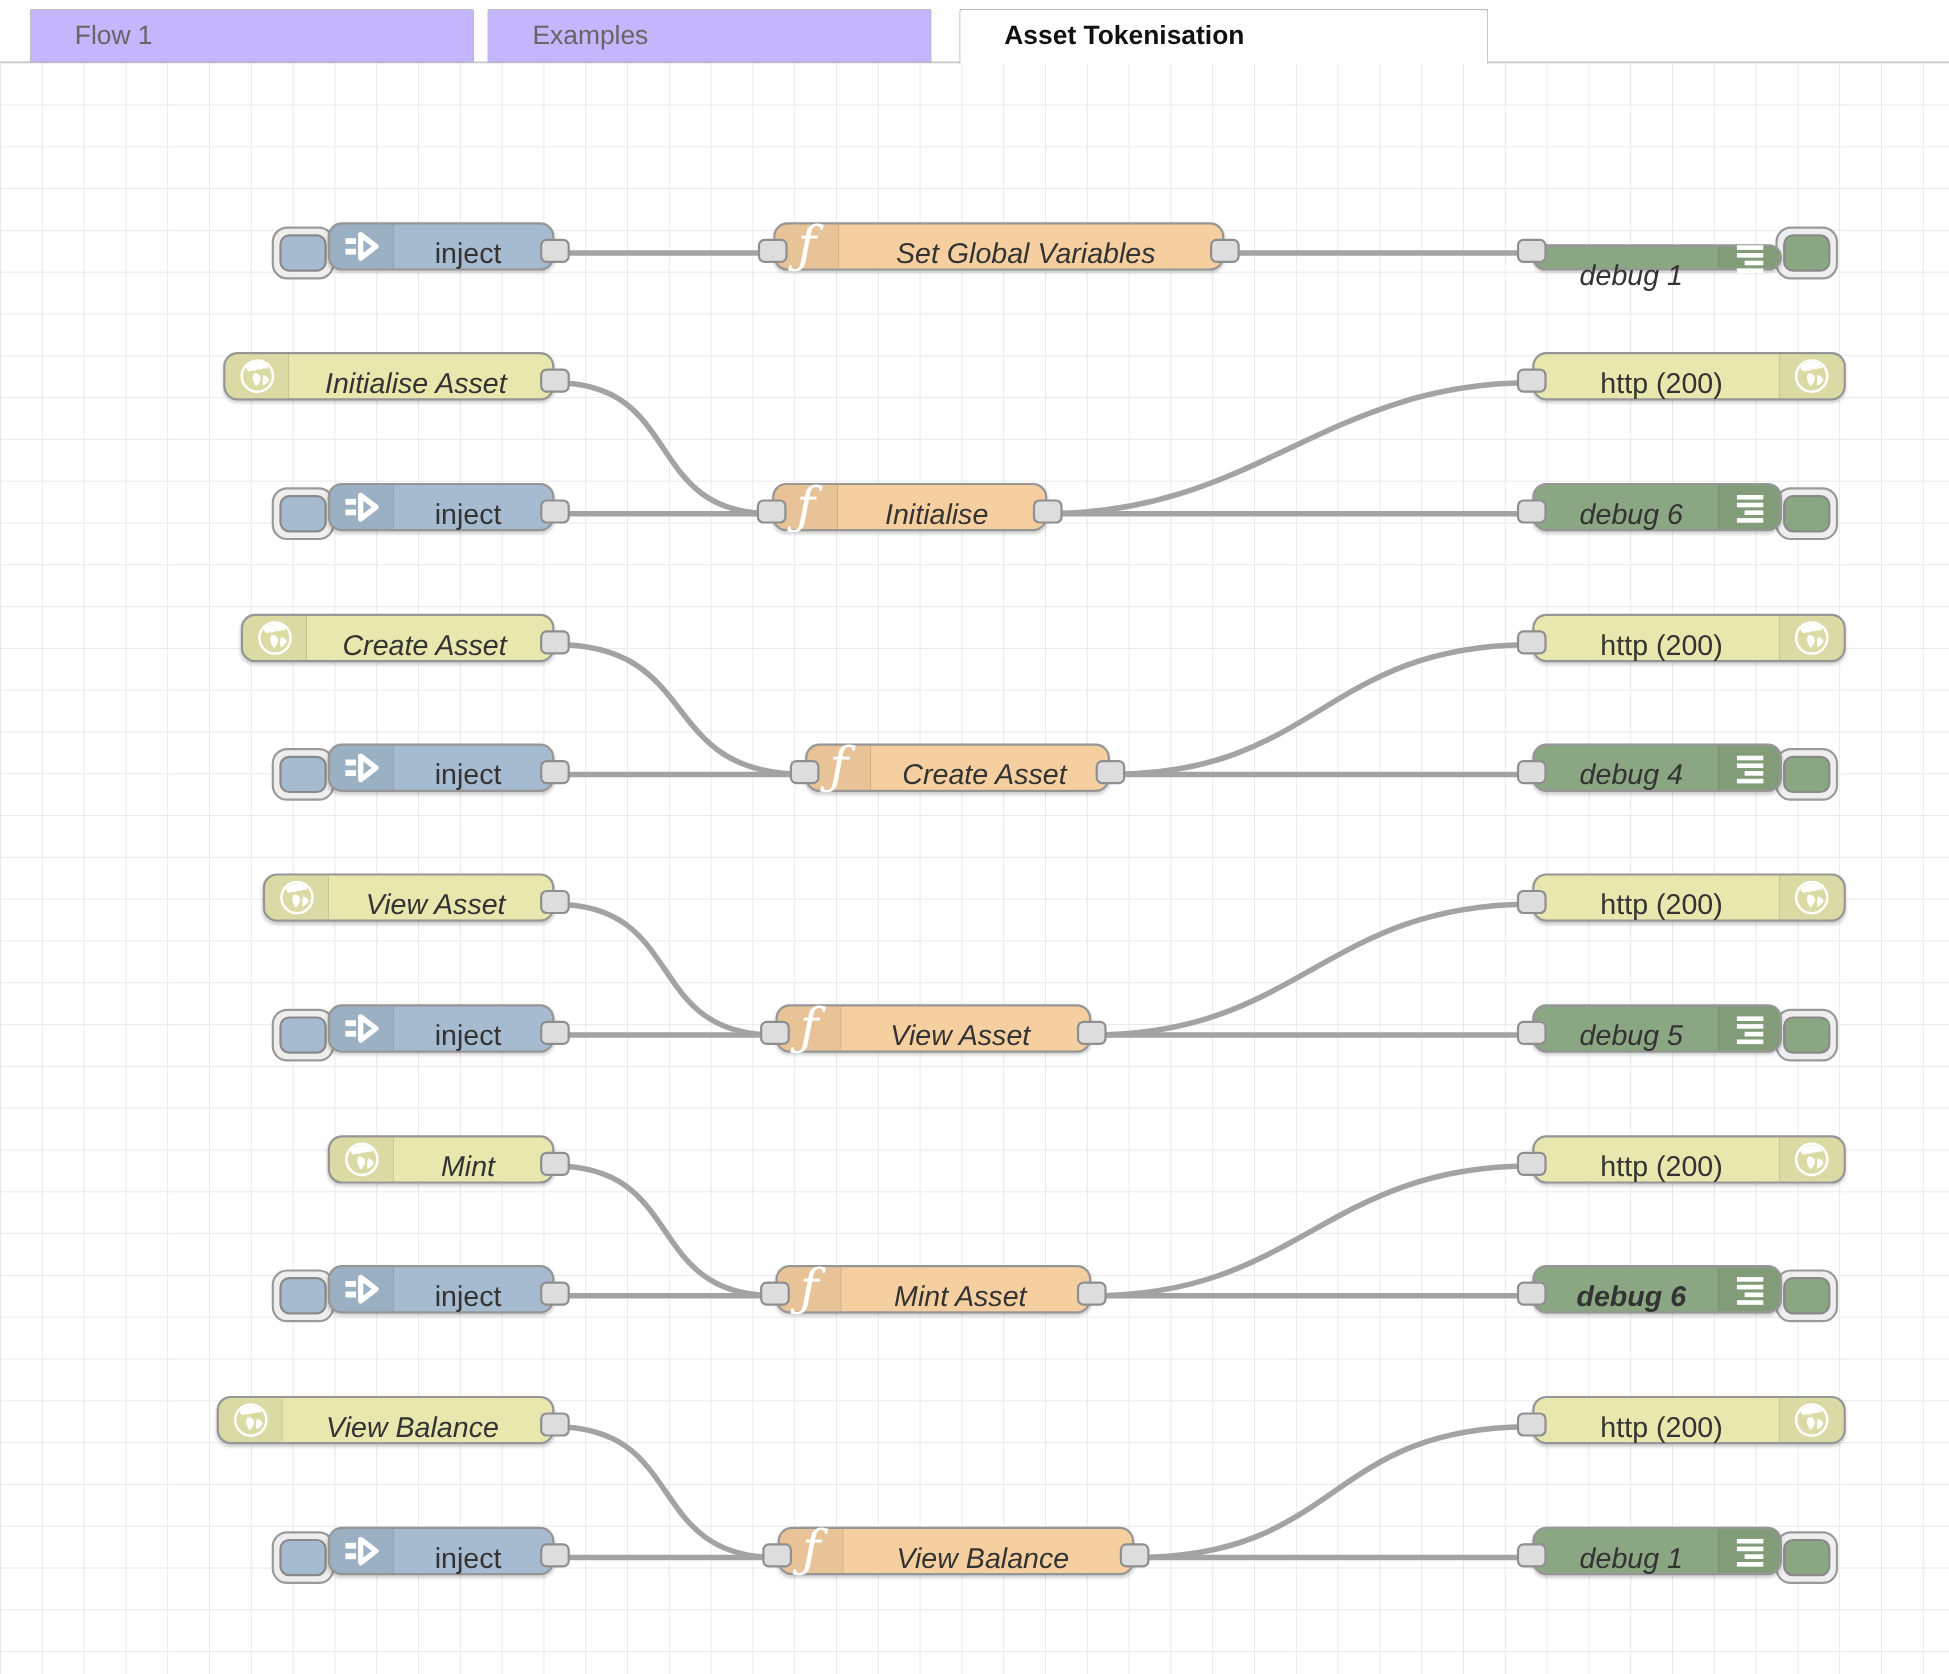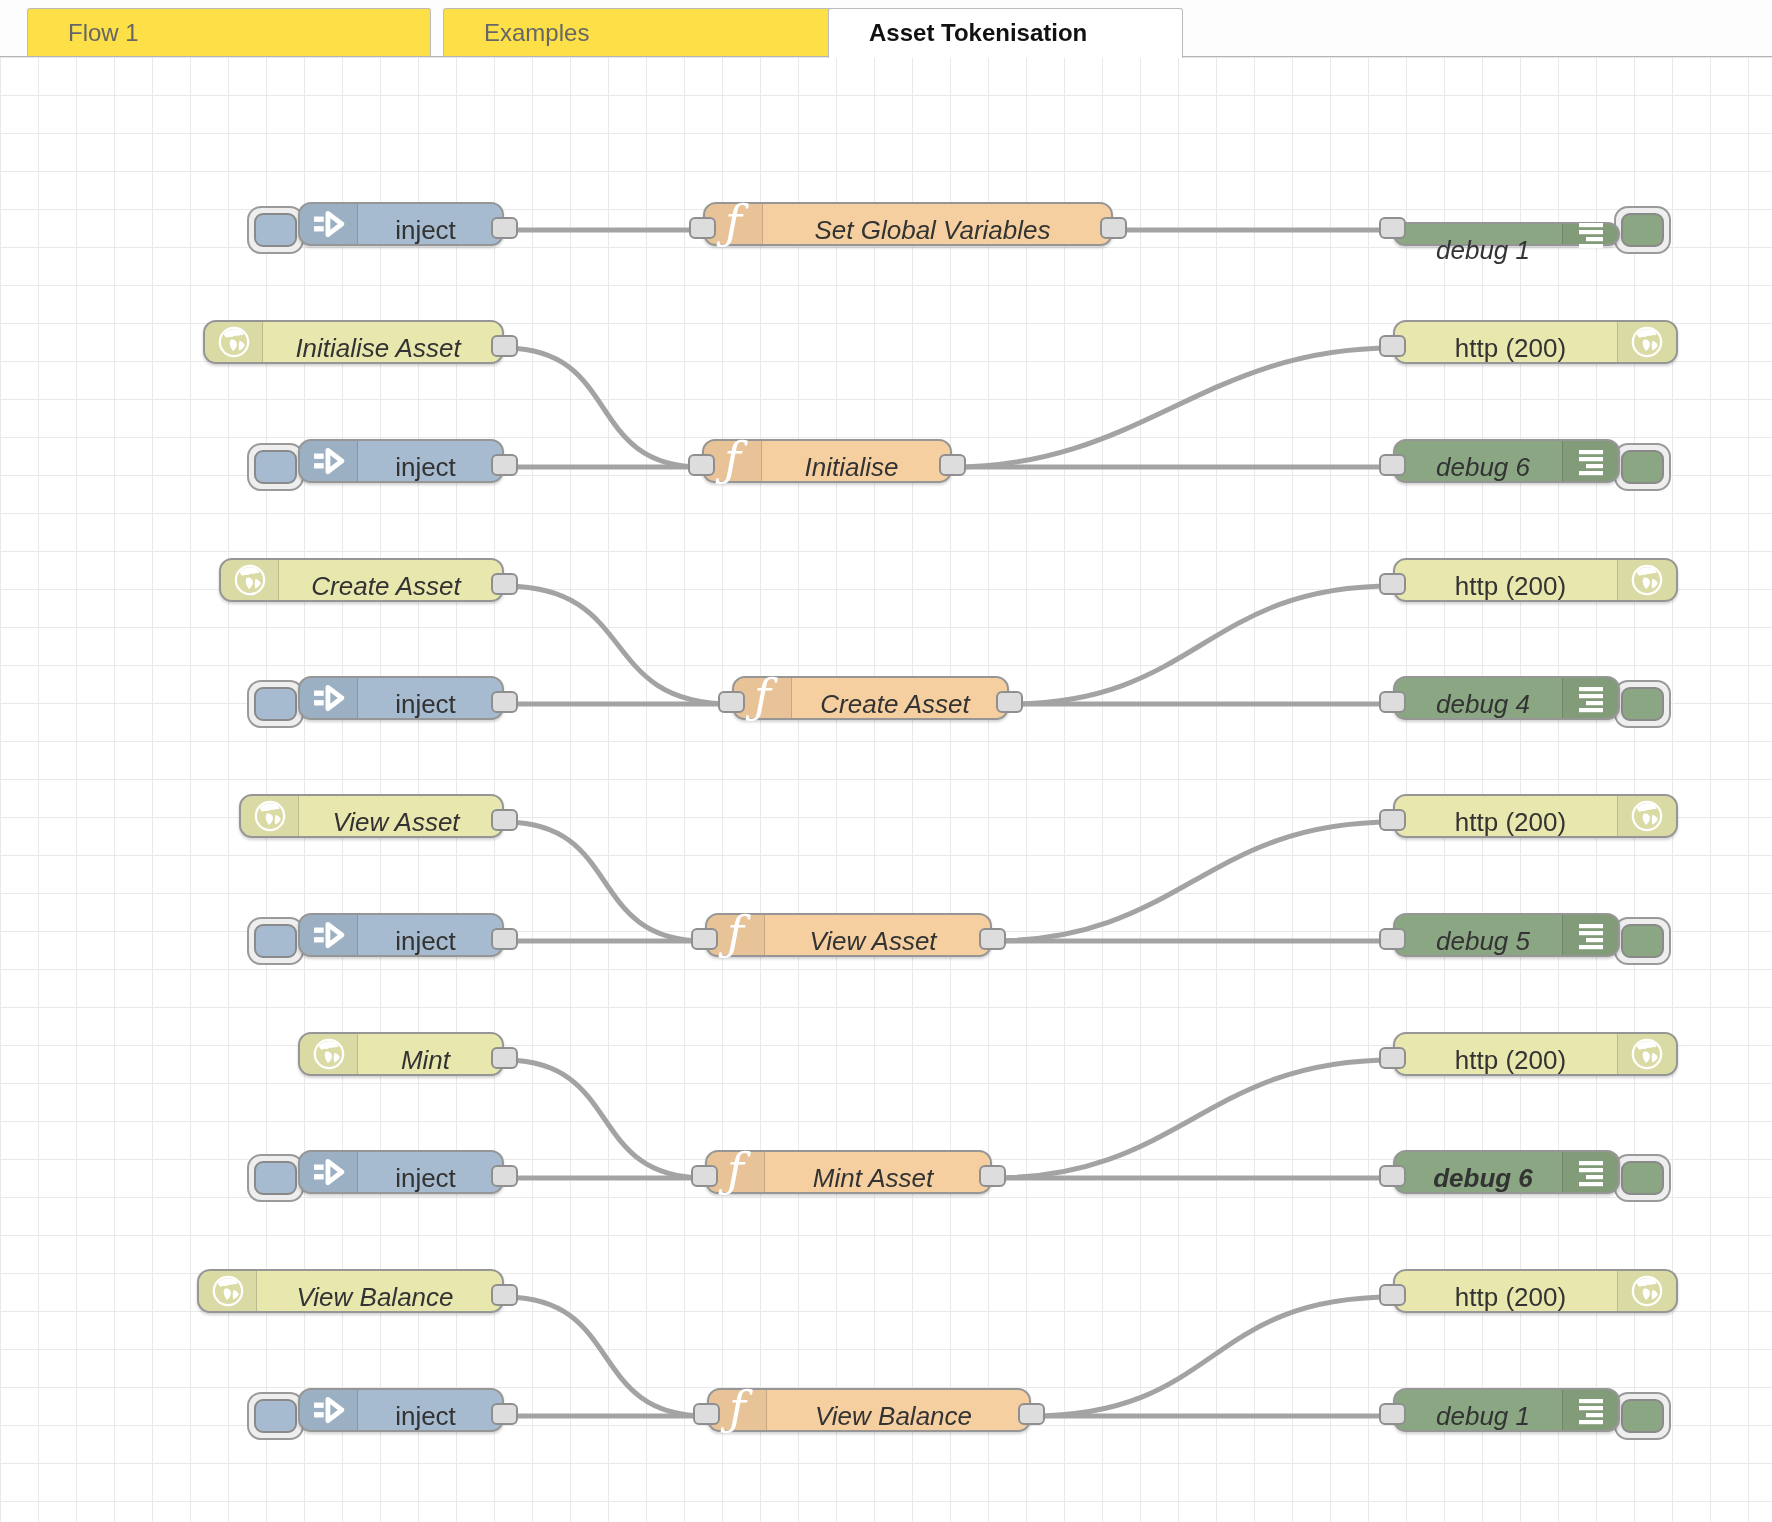--- a/index.html
+++ b/index.html
@@ -1,21 +1,21 @@
 <!DOCTYPE html>
 <html><head>
 <meta charset="utf-8">
 <style>
   html,body{margin:0;padding:0;background:#fff;}
   body{width:1772px;height:1522px;overflow:hidden;font-family:"Liberation Sans",sans-serif;position:relative;}
 
   
   .tabbar{position:absolute;left:0;top:0;width:1772px;height:57px;background:#fdfdfd;z-index:5;}
   .tabbar::after{content:"";position:absolute;left:0;right:0;bottom:0;border-bottom:1px solid #b3b3b3;}
-  .tab{position:absolute;top:8px;height:49px;box-sizing:border-box;background:#fde047;
+  .tab{position:absolute;top:8px;height:49px;box-sizing:border-box;background:#c4b5fd;
        border:1px solid #bbb;border-bottom:none;border-radius:3px 3px 0 0;
        font-size:24px;color:#666;line-height:47px;padding-left:40px;cursor:pointer;}
   .tab.active{background:#fff;color:#111;font-weight:bold;height:50px;z-index:6;}
 
   
   .canvas{position:absolute;left:0;top:57px;width:1772px;height:1465px;background-color:#fff;
      background-image:linear-gradient(to right,#e9e9e9 1px,transparent 1px),
                       linear-gradient(to bottom,#e9e9e9 1px,transparent 1px);
      background-size:38px 38px;}
   svg.wires{position:absolute;left:0;top:0;width:1772px;height:1465px;}
@@ -36,21 +36,21 @@
   .sidebtn{position:absolute;top:4px;width:57px;height:48px;background:#eee;border:2px solid #9a9a9a;border-radius:14px;box-sizing:border-box;}
   .sidebtn.left{left:-51px;} .sidebtn.right{right:-51px;}
   .sidebtn .inner{position:absolute;inset:5px;border:2px solid #8a8a8a;border-radius:9px;}
 </style>
 </head>
 <body>
 
 <div class="tabbar">
   <div class="tab" id="tab-0" style="left: 27px; width: 404px;">Flow 1</div>
   <div class="tab" id="tab-1" style="left: 443px; width: 404px;">Examples</div>
-  <div class="tab active" id="tab-2" style="left: 828px; width: 355px;">Asset Tokenisation</div>
+  <div class="tab active" id="tab-2" style="left: 872px; width: 481px;">Asset Tokenisation</div>
 </div>
 
 <div class="canvas" id="canvas">
   <svg class="wires" id="wires">
       <path d="M 504 173 L 703 173"></path>
       <path d="M 1113 173 L 1393 173"></path>
       <path d="M 504 291 C 622.8 291, 583.2 410, 702 410"></path>
       <path d="M 504 410 L 702 410"></path>
       <path d="M 952 410 C 1142 410, 1203 291, 1393 291"></path>
       <path d="M 952 410 L 1393 410"></path>

